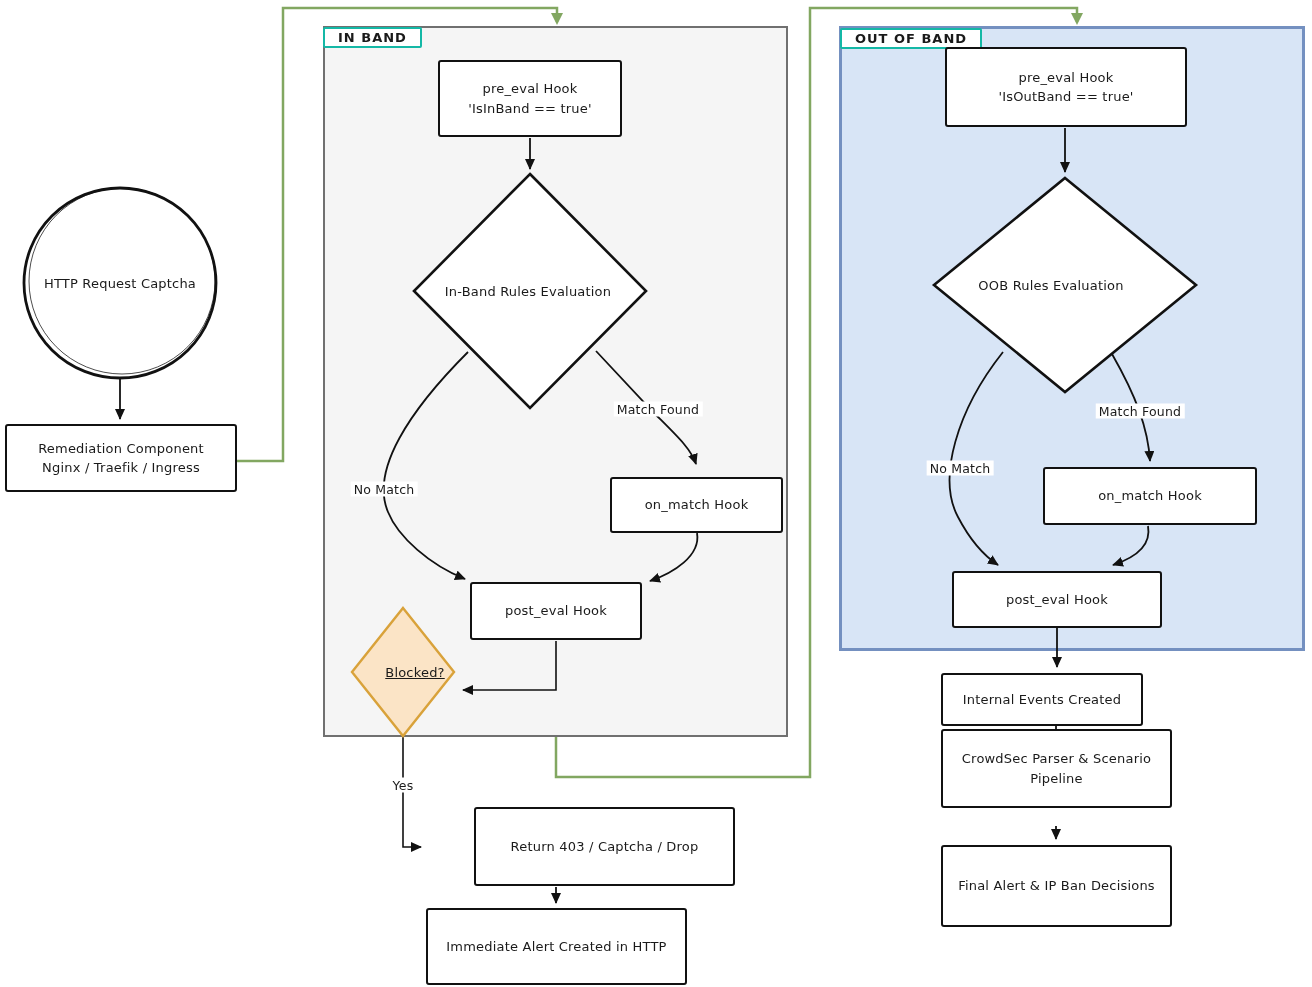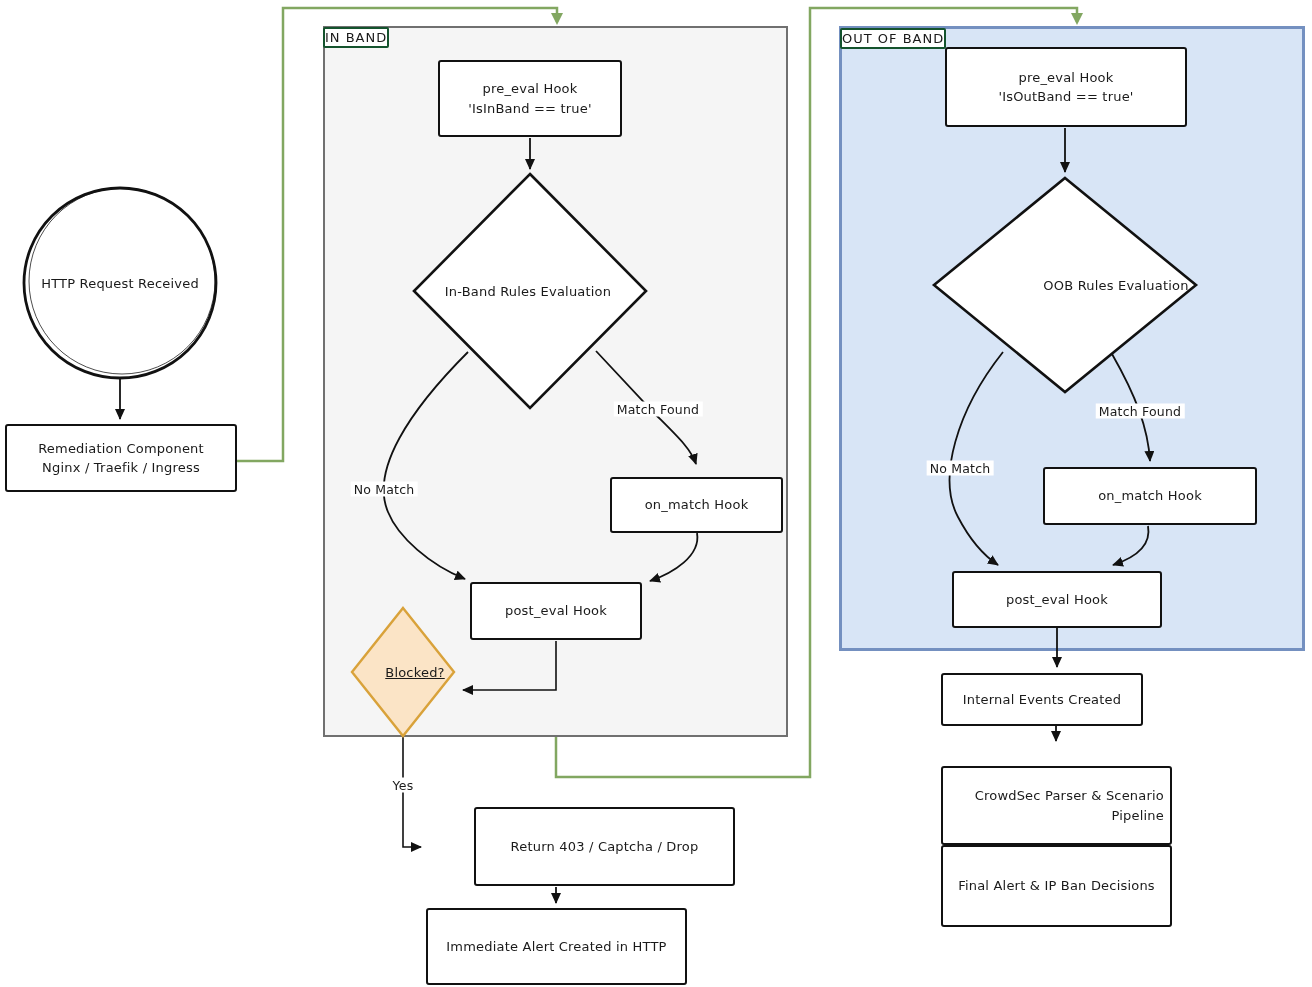--- a/index.html
+++ b/index.html
@@ -5,22 +5,22 @@
   html,body{margin:0;padding:0;background:#ffffff;}
   .canvas{
     position:relative;width:1312px;height:987px;background:#ffffff;overflow:hidden;
     font-family:"DejaVu Sans",sans-serif;color:#1a1a1a;
   }
   .layer{position:absolute;left:0;top:0;z-index:1;pointer-events:none;}
   .band{position:absolute;z-index:0;box-sizing:border-box;}
   .band.inband{left:323px;top:26px;width:465px;height:711px;background:#f5f5f5;border:2px solid #707070;}
   .band.oob{left:839px;top:26px;width:466px;height:625px;background:#d8e5f6;border:3px solid #7490c0;}
   .tag{
-    position:absolute;left:-2px;top:-1px;background:#ffffff;border:2px solid #14532d;
-    font-size:13px;font-weight:400;letter-spacing:1px;padding:1px 0;border-radius:2px;
+    position:absolute;left:-2px;top:-1px;background:#ffffff;border:2px solid #14b8a6;
+    font-size:13px;font-weight:700;letter-spacing:1px;padding:1px 13px;border-radius:2px;
     white-space:nowrap;z-index:3;
   }
   .node{
     position:absolute;z-index:2;box-sizing:border-box;background:#ffffff;
     border:2px solid #111;border-radius:3px;display:flex;flex-direction:column;
     align-items:center;justify-content:center;text-align:center;
     font-size:13px;line-height:1.5;letter-spacing:.2px;padding:2px 6px;
   }
   .free-label{
     position:absolute;z-index:2;transform:translate(-50%,-50%);background:#ffffff;
@@ -72,21 +72,21 @@
     <path d="M1056,726 L1056,741" fill="none" stroke="#111" stroke-width="1.8" marker-end="url(#arrB)"></path>
     <path d="M1056,826 L1056,839" fill="none" stroke="#111" stroke-width="1.8" marker-end="url(#arrB)"></path>
 
     <ellipse cx="120" cy="283" rx="96" ry="95" fill="#ffffff" stroke="#111" stroke-width="2.8"></ellipse>
     <ellipse cx="122" cy="281" rx="93" ry="93" fill="none" stroke="#111" stroke-width="1" opacity="0.75"></ellipse>
     <polygon points="530,174 646,291 530,408 414,291" fill="#ffffff" stroke="#111" stroke-width="2.6"></polygon>
     <polygon points="1065,178 1196,285 1065,392 934,285" fill="#ffffff" stroke="#111" stroke-width="2.6"></polygon>
     <polygon points="403,608 454,672 403,736 352,672" fill="#fbe4c6" stroke="#d9a23a" stroke-width="2.4"></polygon>
   </svg>
 
-  <div class="diamond-text" style="left:25px;top:270px;width:190px;height:26px;">HTTP Request Received</div>
+  <div class="diamond-text" style="left:25px;top:270px;width:190px;height:26px;">HTTP Request Captcha</div>
 
   <div class="node" style="left:5px;top:424px;width:232px;height:68px;">
     <div>Remediation Component</div>
     <div>Nginx / Traefik / Ingress</div>
   </div>
 
   <div class="node" style="left:438px;top:60px;width:184px;height:77px;">
     <div>pre_eval Hook</div>
     <div>'IsInBand == true'</div>
   </div>
@@ -101,29 +101,29 @@
 
   <div class="node" style="left:426px;top:807px;width:261px;height:79px;margin-left:48px;">Return 403 / Captcha / Drop</div>
 
   <div class="node" style="left:426px;top:908px;width:261px;height:77px;">Immediate Alert Created in HTTP</div>
 
   <div class="node" style="left:945px;top:47px;width:242px;height:80px;">
     <div>pre_eval Hook</div>
     <div>'IsOutBand == true'</div>
   </div>
 
-  <div class="diamond-text" style="left:1016px;top:272px;width:200px;height:26px;">OOB Rules Evaluation</div>
+  <div class="diamond-text" style="left:951px;top:272px;width:200px;height:26px;">OOB Rules Evaluation</div>
 
   <div class="node" style="left:1043px;top:467px;width:214px;height:58px;">on_match Hook</div>
 
   <div class="node" style="left:952px;top:571px;width:210px;height:57px;">post_eval Hook</div>
 
   <div class="node" style="left:941px;top:673px;width:202px;height:53px;">Internal Events Created</div>
 
-  <div class="node" style="left:941px;top:766px;width:231px;height:79px;text-align:right;">CrowdSec Parser &amp; Scenario Pipeline</div>
+  <div class="node" style="left:941px;top:729px;width:231px;height:79px;">CrowdSec Parser &amp; Scenario Pipeline</div>
 
   <div class="node" style="left:941px;top:845px;width:231px;height:82px;">Final Alert &amp; IP Ban Decisions</div>
 
   <div class="free-label" style="left:658px;top:409px;">Match Found</div>
   <div class="free-label" style="left:384px;top:489px;">No Match</div>
   <div class="free-label" style="left:403px;top:785px;">Yes</div>
   <div class="free-label" style="left:1140px;top:411px;">Match Found</div>
   <div class="free-label" style="left:960px;top:468px;">No Match</div>
 
 </div>

